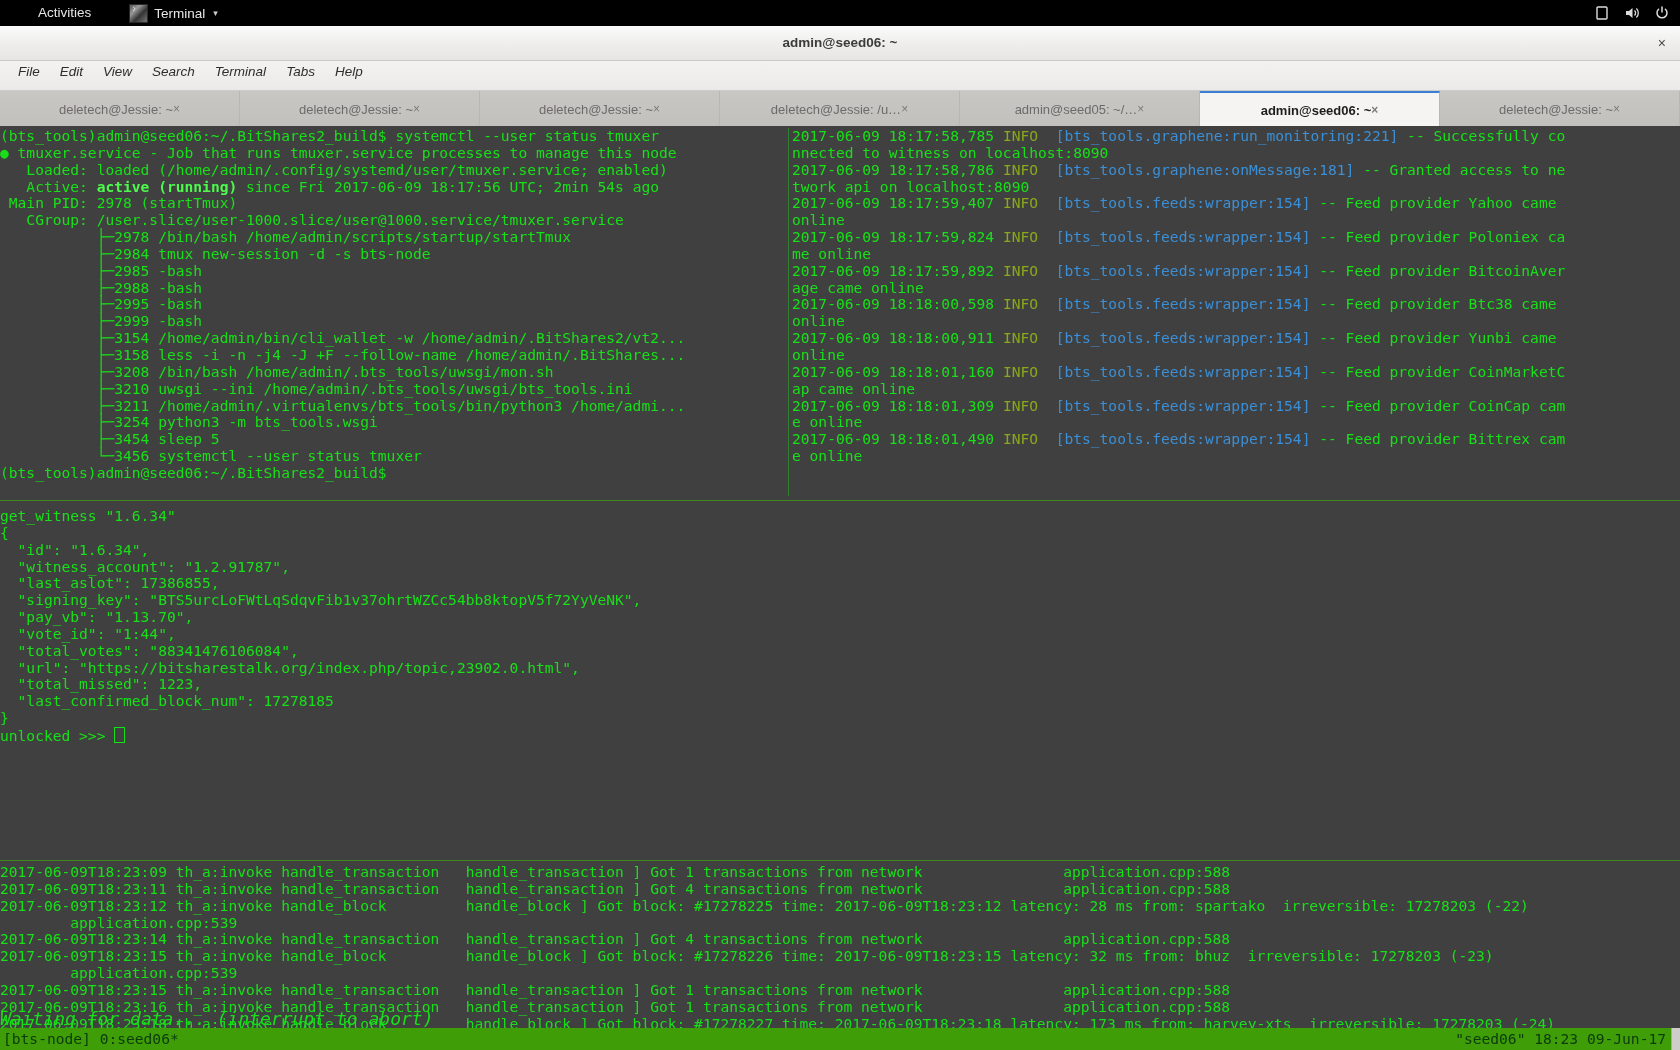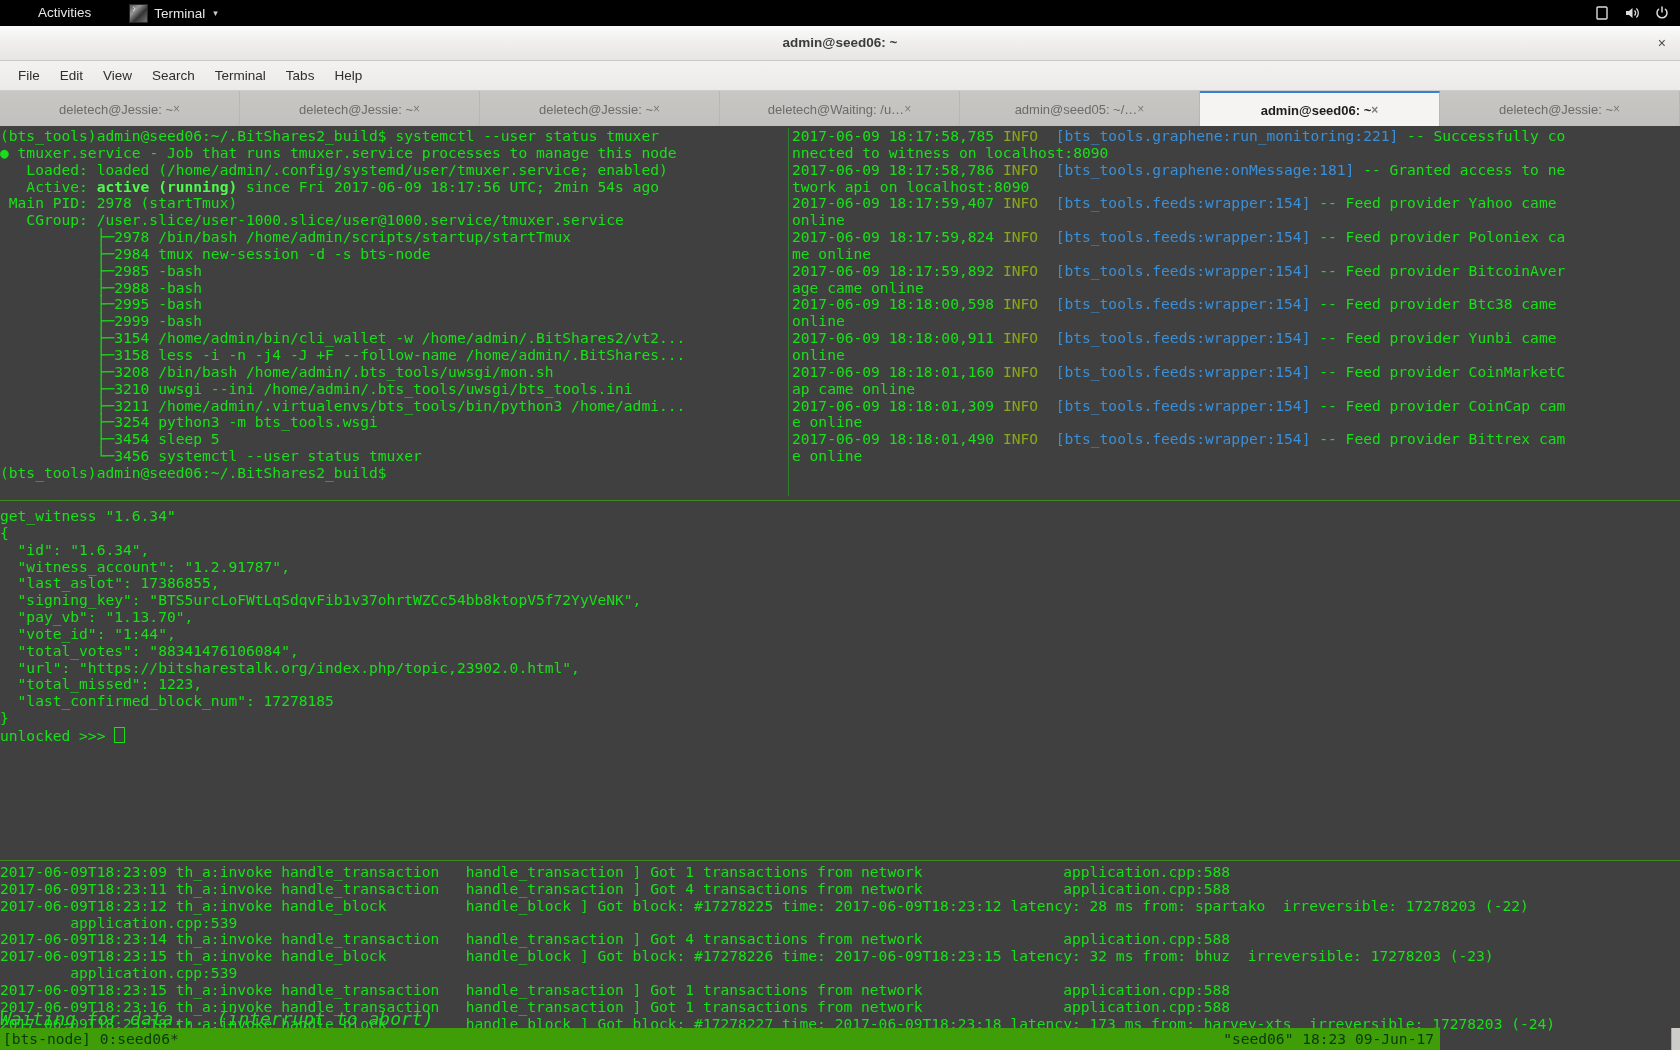--- a/index.html
+++ b/index.html
@@ -82,22 +82,23 @@
   #titlebar .closex {
     position: absolute; right: 14px; top: 0;
     line-height: 34px;
     font-size: 14px; color: #4a4a4a;
     cursor: pointer;
   }
   #menubar {
     height: 29px;
     background: linear-gradient(to bottom,#f3f2f1 0%,#eceae9 100%);
     border-bottom: 1px solid #cfcdcb;
-    display: flex; align-items: center;
+    display: flex; align-items: flex-start;
     padding-left: 8px;
+    font-style: italic;
   }
   #menubar .mi {
     font-size: 13.5px;
     color: #2e2e2e;
     padding: 3px 10px;
     cursor: pointer;
   }
   #tabbar {
     height: 36px;
     background: #cfcdca;
@@ -175,21 +176,21 @@
     display: inline-block;
     width: 8.8px; height: 14px;
     border: 1px solid #18e018;
     vertical-align: -2px;
   }
 
   
   #statusline {
     position: absolute;
     left: 0; bottom: 0;
-    width: 1440px;
+    width: 1672px;
     height: 22px;
     background: #3f9e08;
     color: #0b3a0b;
     font-family: "DejaVu Sans Mono", "Liberation Mono", monospace;
     font-size: 14.6px;
     line-height: 22px;
     display: flex; align-items: center;
     padding-left: 3px;
     box-sizing: border-box;
     justify-content: center;
@@ -274,21 +275,21 @@
       </div>
       <div class="tab">
         <span class="tlabel">deletech@Jessie: ~</span>
         <span class="tclose">×</span>
       </div>
       <div class="tab">
         <span class="tlabel">deletech@Jessie: ~</span>
         <span class="tclose">×</span>
       </div>
       <div class="tab">
-        <span class="tlabel">deletech@Waiting: /u…</span>
+        <span class="tlabel">deletech@Jessie: /u…</span>
         <span class="tclose">×</span>
       </div>
       <div class="tab">
         <span class="tlabel">admin@seed05: ~/…</span>
         <span class="tclose">×</span>
       </div>
       <div class="tab active">
         <span class="tlabel">admin@seed06: ~</span>
         <span class="tclose">×</span>
       </div>

